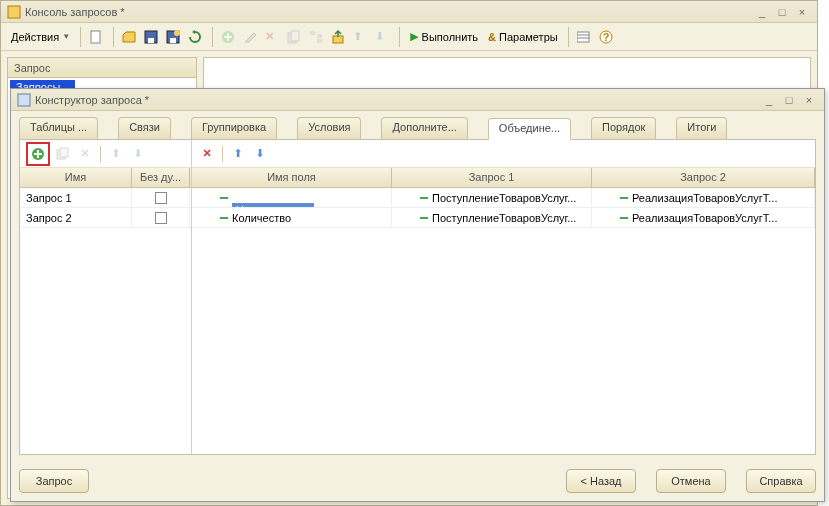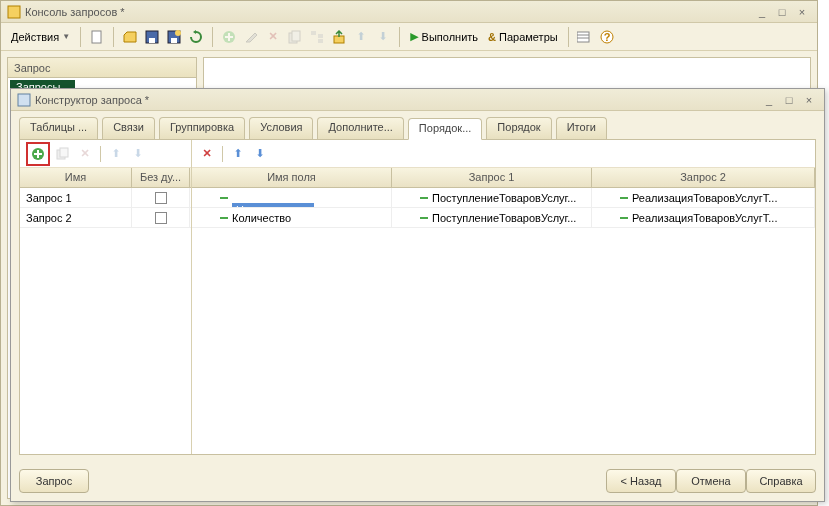--- a/index.html
+++ b/index.html
@@ -7,37 +7,37 @@
 
   .window-outer { position: absolute; top: 0; left: 0; width: 818px; height: 506px; background: #f5f1e0; border: 1px solid #b8b090; }
   .titlebar-outer { height: 22px; background: linear-gradient(#f0ecd8,#e8e2c8); display: flex; align-items: center; padding: 0 6px; border-bottom: 1px solid #d0c8a8; }
   .title-text { flex: 1; color: #555; }
   .title-icon { width: 14px; height: 14px; margin-right: 4px; }
   .win-controls { display: flex; gap: 2px; }
   .win-btn { width: 18px; height: 14px; display: flex; align-items: center; justify-content: center; color: #666; cursor: default; }
 
   .toolbar { height: 28px; background: #f5f1e0; display: flex; align-items: center; padding: 0 6px; gap: 2px; border-bottom: 1px solid #d8d0b0; }
   .toolbar-sep { width: 1px; height: 20px; background: #c8c0a0; margin: 0 4px; }
-  .tb-btn { min-width: 20px; height: 22px; display: flex; align-items: center; justify-content: center; cursor: default; padding: 0 2px; }
+  .tb-btn { min-width: 20px; height: 22px; display: flex; align-items: center; justify-content: space-between; cursor: default; padding: 0 2px; }
   .tb-btn.text-btn { padding: 0 4px; gap: 3px; }
   .disabled { opacity: 0.45; }
 
   .body-outer { display:flex; height:calc(100% - 50px); }
   .left-panel { width: 190px; border: 1px solid #c8c0a0; margin: 6px 0 6px 6px; background: #f5f1e0; }
   .panel-header { height: 20px; background: linear-gradient(#f5efd6,#eae2bf); border-bottom: 1px solid #c8c0a0; padding: 0 6px; display:flex; align-items:center; color:#555; }
   .tree-area { background: #fff; height: calc(100% - 20px); padding: 2px; }
-  .tree-item { background: #14532d; color: #fff; padding: 1px 6px; width: 65px; text-decoration: underline; }
+  .tree-item { background: #1d4ed8; color: #fff; padding: 1px 6px; width: 65px; text-decoration: underline; }
 
   .right-panel { flex:1; margin: 6px; border: 1px solid #c8c0a0; background: #fff; }
 
   
   .window-inner { position: absolute; top: 88px; left: 10px; width: 815px; height: 414px; background: #f5f1e0; border: 1px solid #999; box-shadow: 2px 2px 6px rgba(0,0,0,0.2); }
   .titlebar-inner { height: 22px; background: linear-gradient(#f0ecd8,#e8e2c8); display: flex; align-items: center; padding: 0 6px; border-bottom: 1px solid #d0c8a8; }
 
-  .tabbar { display:flex; gap: 4px; padding: 6px 8px 0 8px; }
+  .tabbar { display:flex; gap: 20px; padding: 6px 8px 0 8px; }
   .tab { height: 22px; padding: 3px 10px 0 10px; background: linear-gradient(#f8f4e0,#e8e0c0); border: 1px solid #c8c0a0; border-bottom: none; border-radius: 4px 4px 0 0; color: #444; cursor: default; }
   .tab.active { background: #fff; font-weight: normal; position: relative; top: 1px; border-bottom: 1px solid #fff; }
 
   .tab-body { background: #fff; border: 1px solid #c8c0a0; margin: 0 8px 8px 8px; height: 316px; display: flex; }
 
   .col-left { width: 172px; border-right: 1px solid #d8d0b0; display:flex; flex-direction:column; }
   .col-right { flex:1; display:flex; flex-direction:column; }
 
   .mini-toolbar { height: 28px; display:flex; align-items:center; padding: 0 6px; gap: 4px; background: #fff; border-bottom: 1px solid #e8e0c8; }
   .mini-toolbar.left-t .addbox { border: 2px solid #d03030; padding: 1px; }
@@ -47,21 +47,21 @@
   .grid-header { display:flex; height: 20px; background: linear-gradient(#f8f4e0,#eae2c5); border-bottom: 1px solid #c8c0a0; color:#555; }
   .gh-cell { padding: 3px 6px; border-right: 1px solid #c8c0a0; white-space: nowrap; overflow:hidden; text-overflow: ellipsis; text-align: center; }
   .grid-body { flex:1; background:#fff; overflow:auto; }
   .g-row { display:flex; height: 20px; border-bottom: 1px solid #eee; }
   .g-cell { padding: 3px 6px; border-right: 1px solid #eee; display:flex; align-items:center; gap:4px; white-space: nowrap; overflow:hidden; text-overflow: ellipsis; }
   .checkbox { width: 12px; height: 12px; border: 1px solid #888; margin: 0 auto; background:#fff; }
   .sel-cell { background: #5a8fd6; color: #fff; margin-top: 24px; }
 
   .bottom-bar { position:absolute; bottom: 8px; left: 8px; right: 8px; display:flex; align-items:center; }
   .bottom-bar .spacer { flex:1; }
-  .bb-btn { height: 24px; min-width: 70px; padding: 0 12px; margin-left: 0; background: linear-gradient(#fdf9e8,#ece3c2); border: 1px solid #b8b090; border-radius: 4px; color: #333; display:flex; align-items:center; justify-content:center; cursor:default; }
+  .bb-btn { height: 24px; min-width: 70px; padding: 0 12px; margin-left: 20px; background: linear-gradient(#fdf9e8,#ece3c2); border: 1px solid #b8b090; border-radius: 4px; color: #333; display:flex; align-items:center; justify-content:center; cursor:default; }
   .bb-btn.left { margin-left: 0; }
 
   .dash { width:8px; height:2px; background:#4aa84a; }
 </style>
 </head>
 <body>
 
 <div class="window-outer">
   <div class="titlebar-outer">
     <span class="title-icon">
@@ -203,21 +203,21 @@
       <span class="win-btn">×</span>
     </div>
   </div>
 
   <div class="tabbar">
     <div class="tab">Таблицы ...</div>
     <div class="tab">Связи</div>
     <div class="tab">Группировка</div>
     <div class="tab">Условия</div>
     <div class="tab">Дополните...</div>
-    <div class="tab active">Порядок...</div>
+    <div class="tab active">Объедине...</div>
     <div class="tab">Порядок</div>
     <div class="tab">Итоги</div>
   </div>
 
   <div class="tab-body">
 
     <div class="col-left">
       <div class="mini-toolbar left-t">
         <span class="addbox">
           <span class="m-btn">

